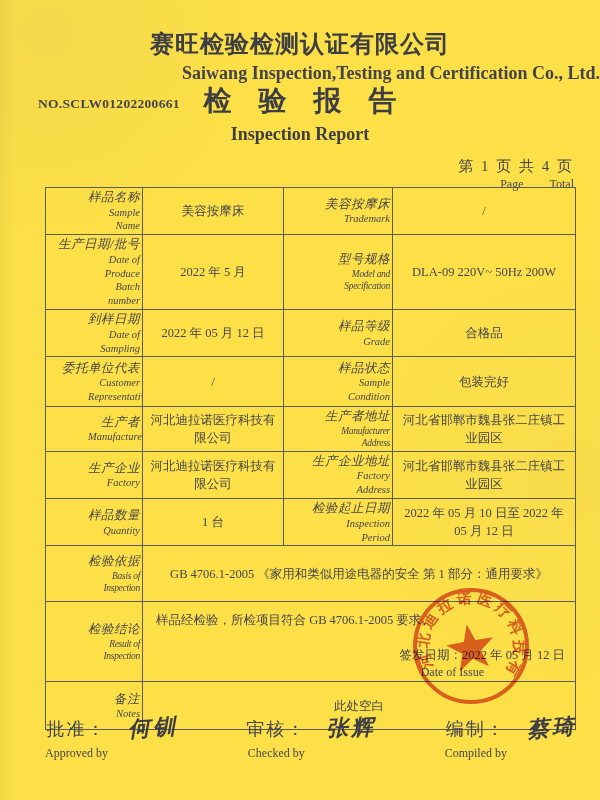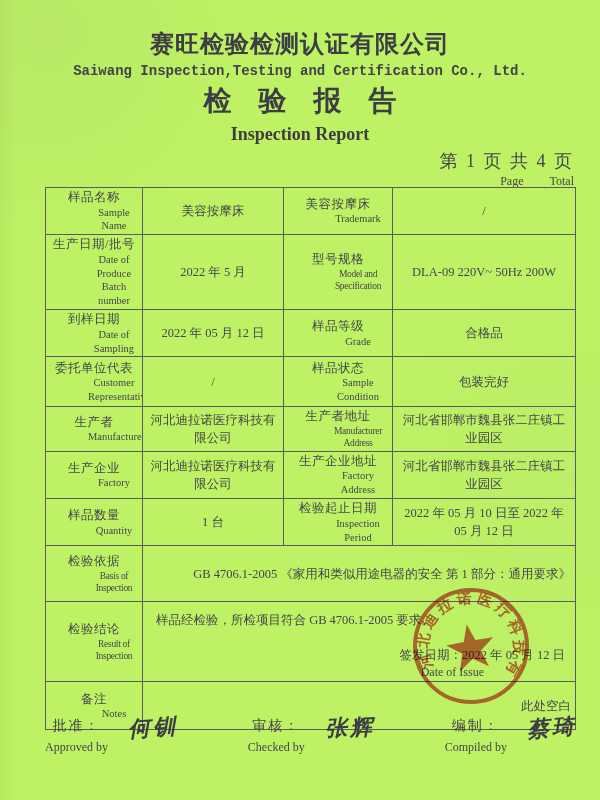--- a/index.html
+++ b/index.html
@@ -1,60 +1,60 @@
 <!DOCTYPE html>
 <html><head>
 <meta charset="utf-8">
 <style>
   html,body{margin:0;padding:0;background:#e9e9e6;}
   .page{
     position:relative;width:600px;height:800px;margin:0 auto;
-    background:#bef264;overflow:hidden;
+    background:#fde047;overflow:hidden;
     font-family:"Liberation Serif", serif;
     color:#45454d;
   }
   .page::before{
     content:"";position:absolute;inset:0;pointer-events:none;
     background:
       radial-gradient(circle at 8% 4%, rgba(120,120,120,.07), transparent 22%),
       radial-gradient(circle at 95% 60%, rgba(150,150,150,.05), transparent 30%),
       linear-gradient(90deg, rgba(0,0,0,.04), transparent 3%);
   }
   .abs{position:absolute;}
   .company-cn{top:28px;left:0;width:100%;text-align:center;font-size:24px;font-weight:bold;letter-spacing:1px;color:#3d3d44;}
-  .company-en{top:63px;left:0;width:100%;text-align:center;font-size:14px;font-weight:bold;color:#434349;font-family:Liberation Mono, monospace;}
+  .company-en{top:63px;left:0;width:100%;text-align:right;font-size:18px;font-weight:bold;color:#434349;}
   .report-no{left:38px;top:96px;font-size:13.5px;font-weight:bold;letter-spacing:.3px;}
   .title-cn{top:82px;left:0;width:100%;text-align:center;font-size:28px;font-weight:bold;letter-spacing:10px;text-indent:10px;color:#3d3d44;}
   .title-en{top:124px;left:0;width:100%;text-align:center;font-size:18px;font-weight:bold;color:#3d3d44;}
   .page-info{top:149px;right:26px;text-align:right;}
-  .page-cn{font-size:18px;letter-spacing:2px;}
+  .page-cn{font-size:15px;letter-spacing:2px;margin-top:8px;}
   .page-en{font-size:12px;margin-top:1px;font-family:Liberation Serif, serif;}
   .page-en .sp{display:inline-block;width:26px;}
   table.report{
     position:absolute;top:187px;left:45px;width:530px;
     border-collapse:collapse;table-layout:fixed;
   }
   td{border:1px solid #5c5c60;overflow:hidden;}
   tr.h32{height:32px}tr.h49{height:49px}tr.h39{height:39px}tr.h50{height:50px}
   tr.h47{height:47px}tr.h42{height:42px}tr.h41{height:41px}tr.h56{height:56px}
   tr.h75{height:75px}tr.h48{height:48px}
-  .lbl{text-align:center;vertical-align:middle;padding:1px 2px;line-height:1.32;}
+  .lbl{text-align:right;vertical-align:middle;padding:1px 2px;line-height:1.32;font-style:italic;}
   .lbl .cn{font-size:12.5px;letter-spacing:.5px;}
   .lbl .en{font-size:10.5px;margin-left:40px;}
   .lbl .en.tight{font-size:9.5px;letter-spacing:-.3px;}
   .val{text-align:center;vertical-align:middle;font-size:12.5px;padding:1px 4px;line-height:1.45;}
-  .val.left{text-align:right;padding-left:4px;}
+  .val.left{text-align:center;padding-left:4px;}
   .result-cell{vertical-align:top;}
   .result-text{text-align:left;font-size:12.5px;padding:9px 4px 0 12px;}
   .issue-date{text-align:right;font-size:12.5px;padding-right:9px;margin-top:18px;}
   .issue-date-en{text-align:right;font-size:12px;padding-right:90px;margin-top:1px;}
   .sign-row{top:711px;left:45px;width:532px;display:flex;justify-content:space-between;padding:0;}
   .sig-group{display:flex;align-items:flex-start;}
   .sig-label{text-align:center;padding-top:6px;}
-  .sig-label .cn{font-size:14px;letter-spacing:2px;}
+  .sig-label .cn{font-size:18px;letter-spacing:2px;}
   .sig-label .en{font-size:12px;margin-top:5px;}
   .sig-name{
     font-size:22px;font-weight:bold;font-style:italic;color:#3c3c44;
     margin-left:20px;margin-top:2px;transform:rotate(-4deg);letter-spacing:3px;
     font-family:"DejaVu Sans", sans-serif;
   }
   .g2 .sig-name{transform:rotate(-2deg);}
   .g3 .sig-name{transform:rotate(-5deg);}
   .stamp{
     position:absolute;left:408px;top:583px;width:126px;height:126px;
@@ -62,20 +62,21 @@
   }
   .stamp text{font-weight:bold;font-family:"Liberation Serif", serif;}
 </style>
 </head>
 <body>
 
 <div class="page">
 
   <div class="abs company-cn">赛旺检验检测认证有限公司</div>
   <div class="abs company-en">Saiwang Inspection,Testing and Certification Co., Ltd.</div>
+  <div class="abs report-no">NO.SCLW01202200661</div>
   <div class="abs title-en">Inspection Report</div>
   <div class="abs title-cn">检 验 报 告</div>
 
   <div class="abs page-info">
     <div class="page-cn">第 1 页  共 4 页</div>
     <div class="page-en">
       <span>Page</span><span class="sp"></span><span>Total</span>
     </div>
   </div>
 

